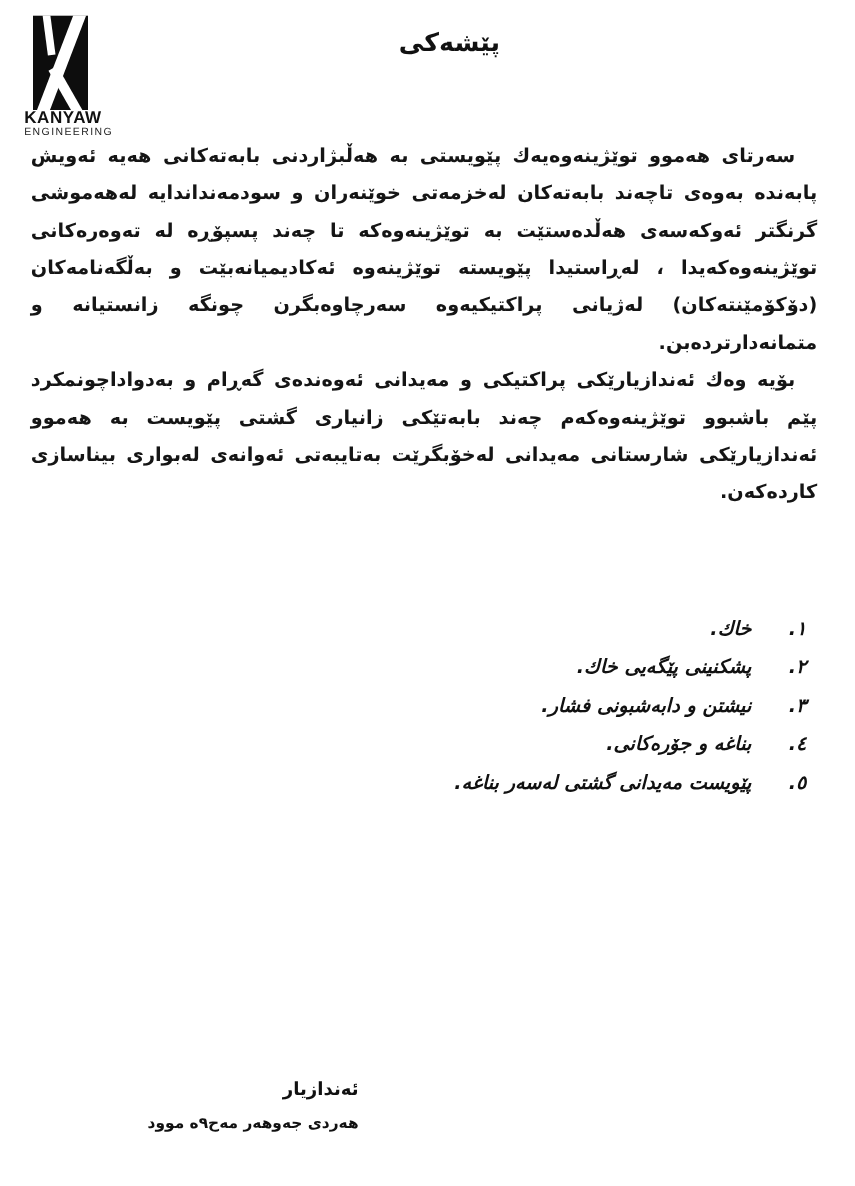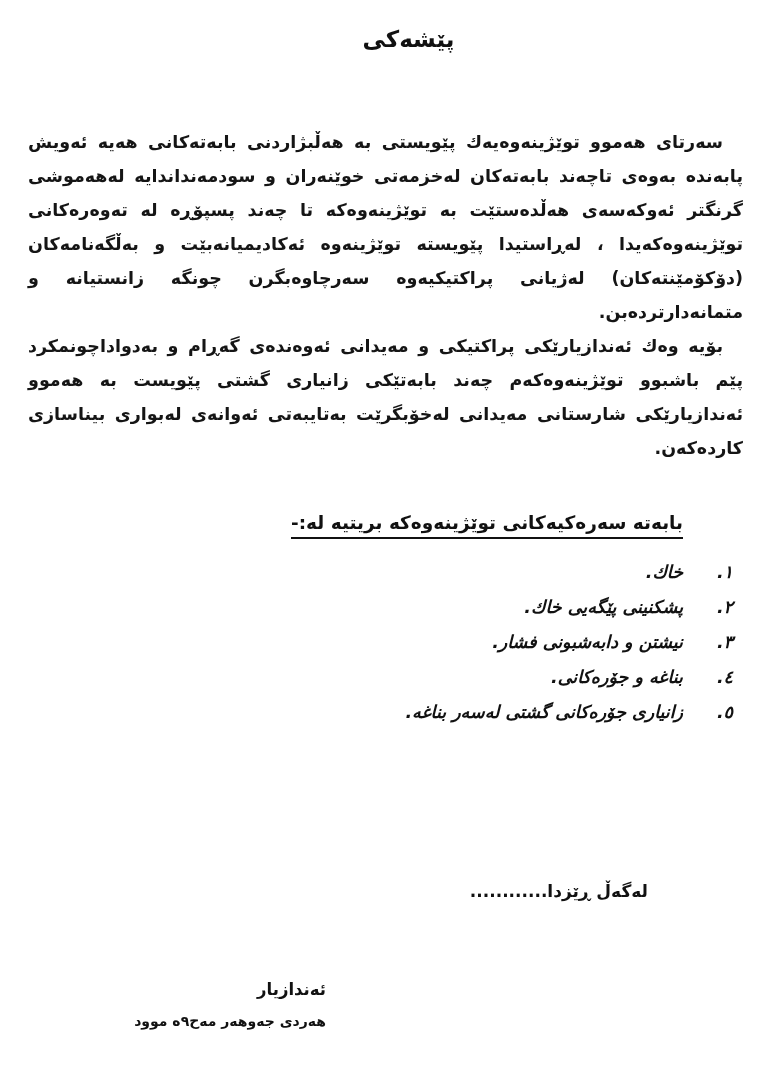--- a/index.html
+++ b/index.html
@@ -109,55 +109,61 @@
     font-weight: bold;
   }
   .signature-role { font-size: 16.5px; margin-bottom: 14px; }
   .signature-name { font-size: 14px; white-space: nowrap; }
 </style>
 </head>
 <body>
 
 <div class="page">
 
+  <div class="logo">
+    <svg class="logo-mark" width="50" height="86" viewBox="0 0 50 86" xmlns="http://www.w3.org/2000/svg">
+      <rect x="0" y="0" width="50" height="86" fill="#0d0d0d"></rect>
+      <line x1="12" y1="-2" x2="17" y2="36" stroke="#ffffff" stroke-width="7"></line>
+      <line x1="44" y1="-4" x2="8" y2="90" stroke="#ffffff" stroke-width="11"></line>
+      <line x1="18" y1="48" x2="42" y2="90" stroke="#ffffff" stroke-width="9"></line>
+    </svg>
+    <div class="logo-name">KANYAW</div>
+    <div class="logo-sub">ENGINEERING</div>
+  </div>
 
   <div class="doc-title">پێشەکی</div>
 
   <div class="body-text">
     <p>سەرتای هەموو توێژینەوەیەك پێویستی بە هەڵبژاردنی بابەتەکانی هەیە ئەویش پابەندە بەوەی تاچەند بابەتەکان لەخزمەتی خوێنەران و سودمەنداندایە لەهەموشی گرنگتر ئەوکەسەی هەڵدەستێت بە توێژینەوەکە تا چەند پسپۆڕە لە تەوەرەکانی توێژینەوەکەیدا ، لەڕاستیدا پێویستە توێژینەوە ئەکادیمیانەبێت و بەڵگەنامەکان (دۆکۆمێنتەکان) لەژیانی پراکتیکیەوە سەرچاوەبگرن چونگە زانستیانە و متمانەدارتردەبن.</p>
     <p>بۆیە وەك ئەندازیارێکی پراکتیکی و مەیدانی ئەوەندەی گەڕام و بەدواداچونمکرد پێم باشبوو توێژینەوەکەم چەند بابەتێکی زانیاری گشتی پێویست بە هەموو ئەندازیارێکی شارستانی مەیدانی لەخۆبگرێت بەتایبەتی ئەوانەی لەبواری بیناسازی کاردەکەن.</p>
   </div>
 
-  <div class="topics-heading">
-    <span class="underlined">بابەتە سەرەکیەکانی توێژینەوەکە بریتیە لە:-</span>
-  </div>
 
   <div class="topics-list">
     <div class="topic-row">
       <span class="topic-number">١.</span>
       <span class="topic-label">خاك.</span>
     </div>
     <div class="topic-row">
       <span class="topic-number">٢.</span>
       <span class="topic-label">پشکنینی پێگەیی خاك.</span>
     </div>
     <div class="topic-row">
       <span class="topic-number">٣.</span>
       <span class="topic-label">نیشتن و دابەشبونی فشار.</span>
     </div>
     <div class="topic-row">
       <span class="topic-number">٤.</span>
       <span class="topic-label">بناغە و جۆرەکانی.</span>
     </div>
     <div class="topic-row">
       <span class="topic-number">٥.</span>
-      <span class="topic-label">زانیاری جۆرەکانی گشتی لەسەر بناغە.</span>
+      <span class="topic-label">پێویست مەیدانی گشتی لەسەر بناغە.</span>
     </div>
   </div>
 
-  <div class="closing">لەگەڵ ڕێزدا............</div>
 
   <div class="signature">
     <div class="signature-role">ئەندازیار</div>
     <div class="signature-name">هەردی جەوهەر مەح٩ە موود</div>
   </div>
 
 </div>
 
 </body></html>

